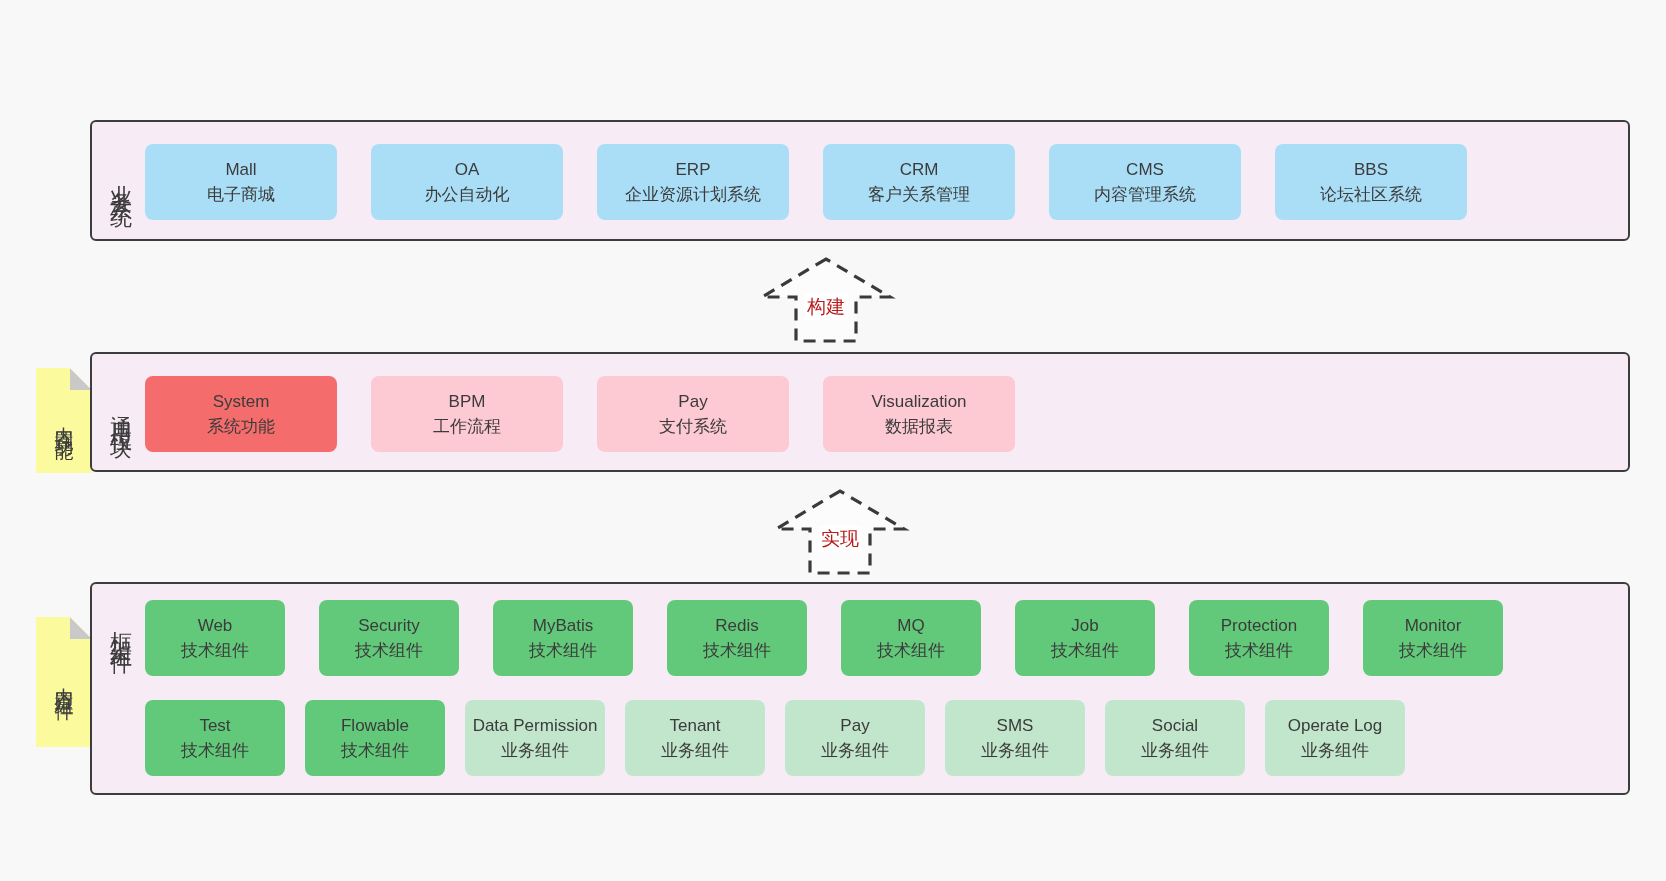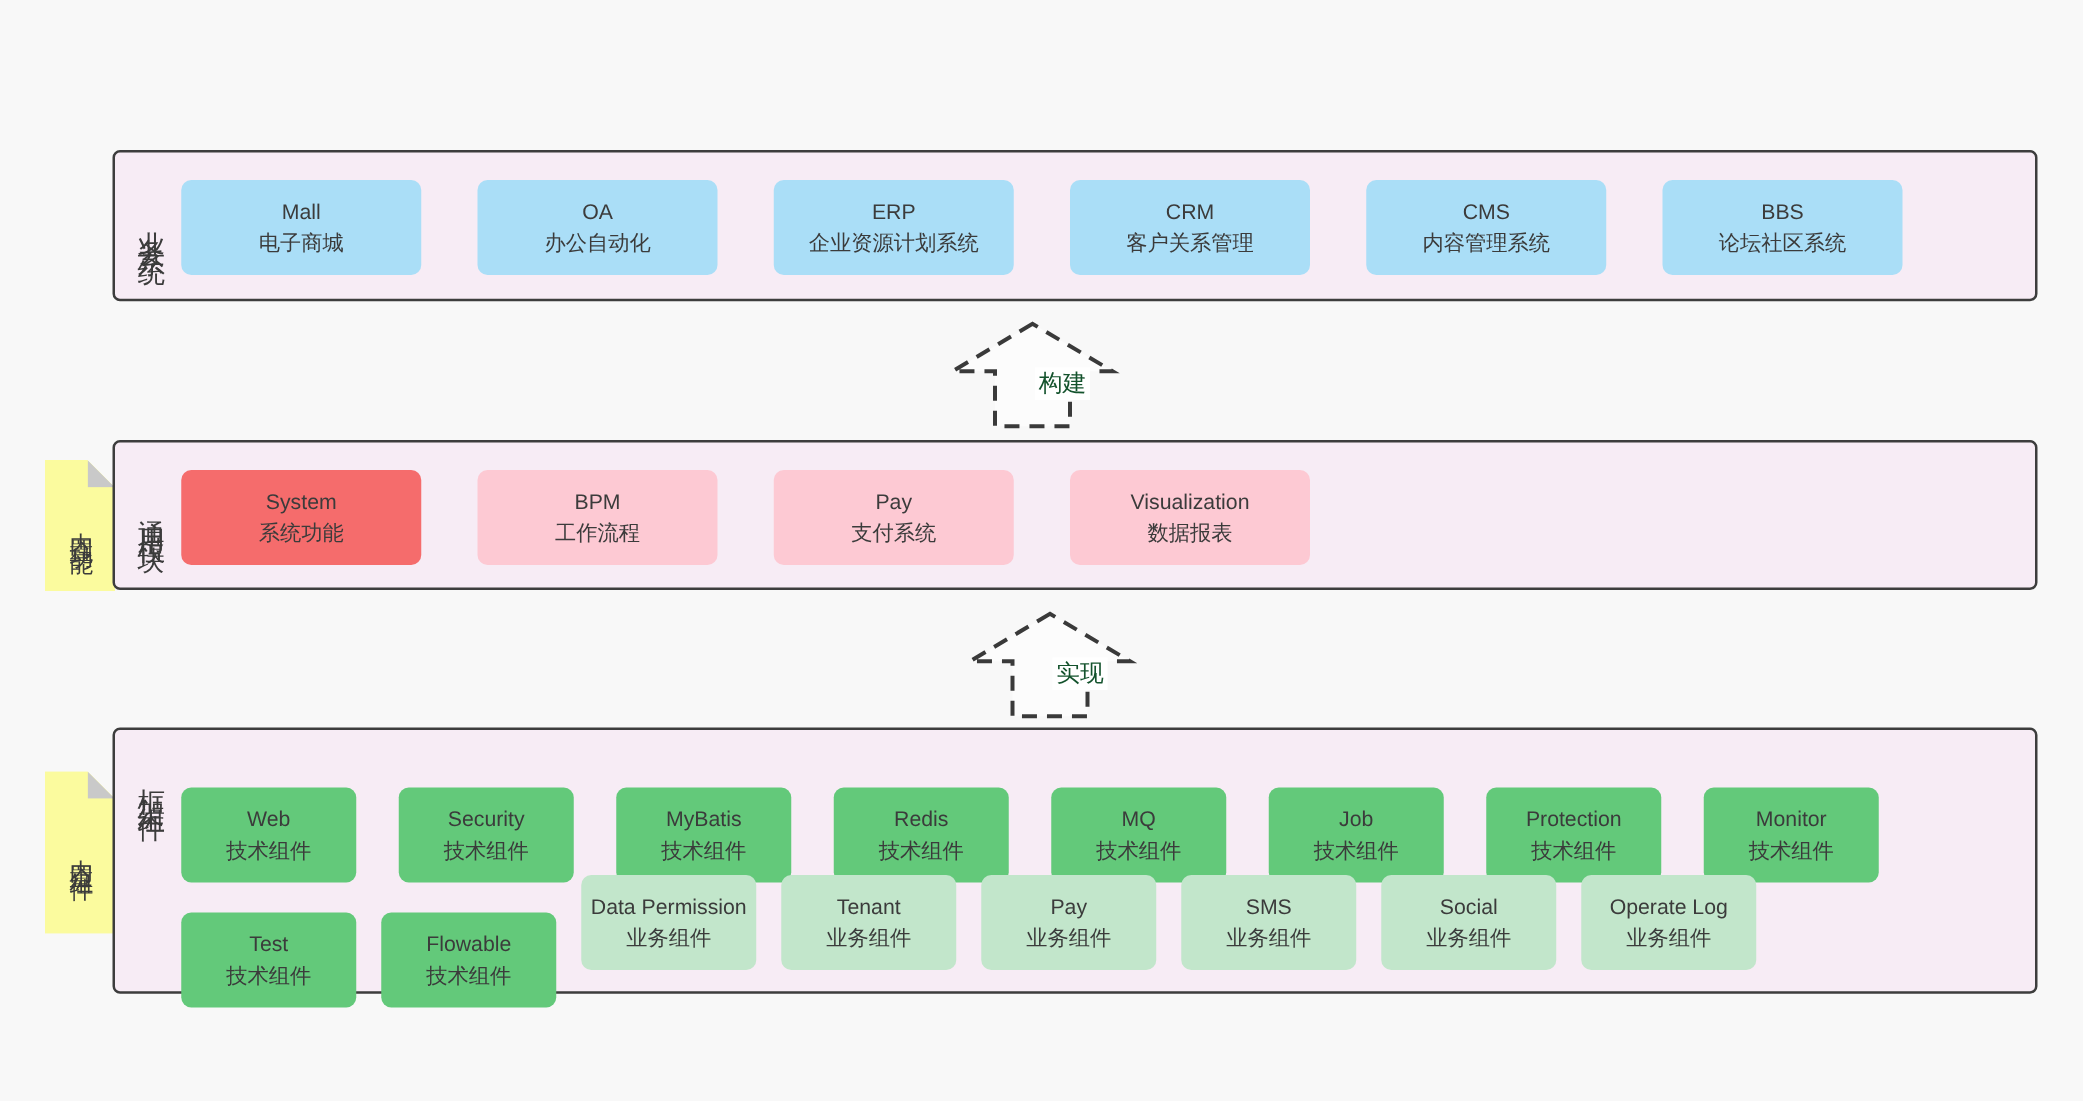--- a/index.html
+++ b/index.html
@@ -33,40 +33,40 @@
     color:#3b3b3b;
     white-space:nowrap;
   }
   .vcenter { top:50%; transform:translateY(-50%); }
   .vtop { top:30px; }
   .row {
     position:absolute;
     left:53px;
     display:flex;
   }
-  .row-6 { gap:45px; top:22px; }
+  .row-6 { gap:34px; top:22px; }
   .row-8a { gap:34px; top:16px; }
   .row-8b { gap:20px; top:116px; }
   .box {
     height:76px;
     border-radius:8px;
     display:flex;
     flex-direction:column;
     align-items:center;
     justify-content:center;
     text-align:center;
     font-size:17px;
     line-height:25px;
   }
   .w-wide { width:192px; }
   .w-std { width:140px; }
   .blue   { background:#aadef7; }
   .red    { background:#f56c6c; }
   .pink   { background:#fdc9d3;text-align:right; }
-  .green  { background:#63c97a;margin-top:30px; }
+  .green  { background:#63c97a; }
   .lgreen { background:#c2e6cb; }
   .bn, .bd { display:block; }
   .sticky {
     position:absolute;
     left:36px;
     width:56px;
     background:#fbfb9e;
     z-index:1;
     clip-path:polygon(0 0, calc(100% - 22px) 0, 100% 22px, 100% 100%, 0 100%);
     display:flex;
@@ -98,23 +98,22 @@
   }
   .arrow svg { display:block; }
   .arrow-label {
     position:absolute;
     left:50%;
     top:38px;
     transform:translateX(-50%);
     background:#ffffff;
     padding:0 3px;
     font-size:19px;
-    color:#14532d;
+    color:#b91c1c;
     white-space:nowrap;
-    margin-left:24px;
   }
 </style>
 </head>
 <body>
 
 <div class="panel panel-1">
   <div class="vlabel vcenter">业务系统</div>
   <div class="row row-6">
     <div class="box blue w-wide">
       <span class="bn">Mall</span>

